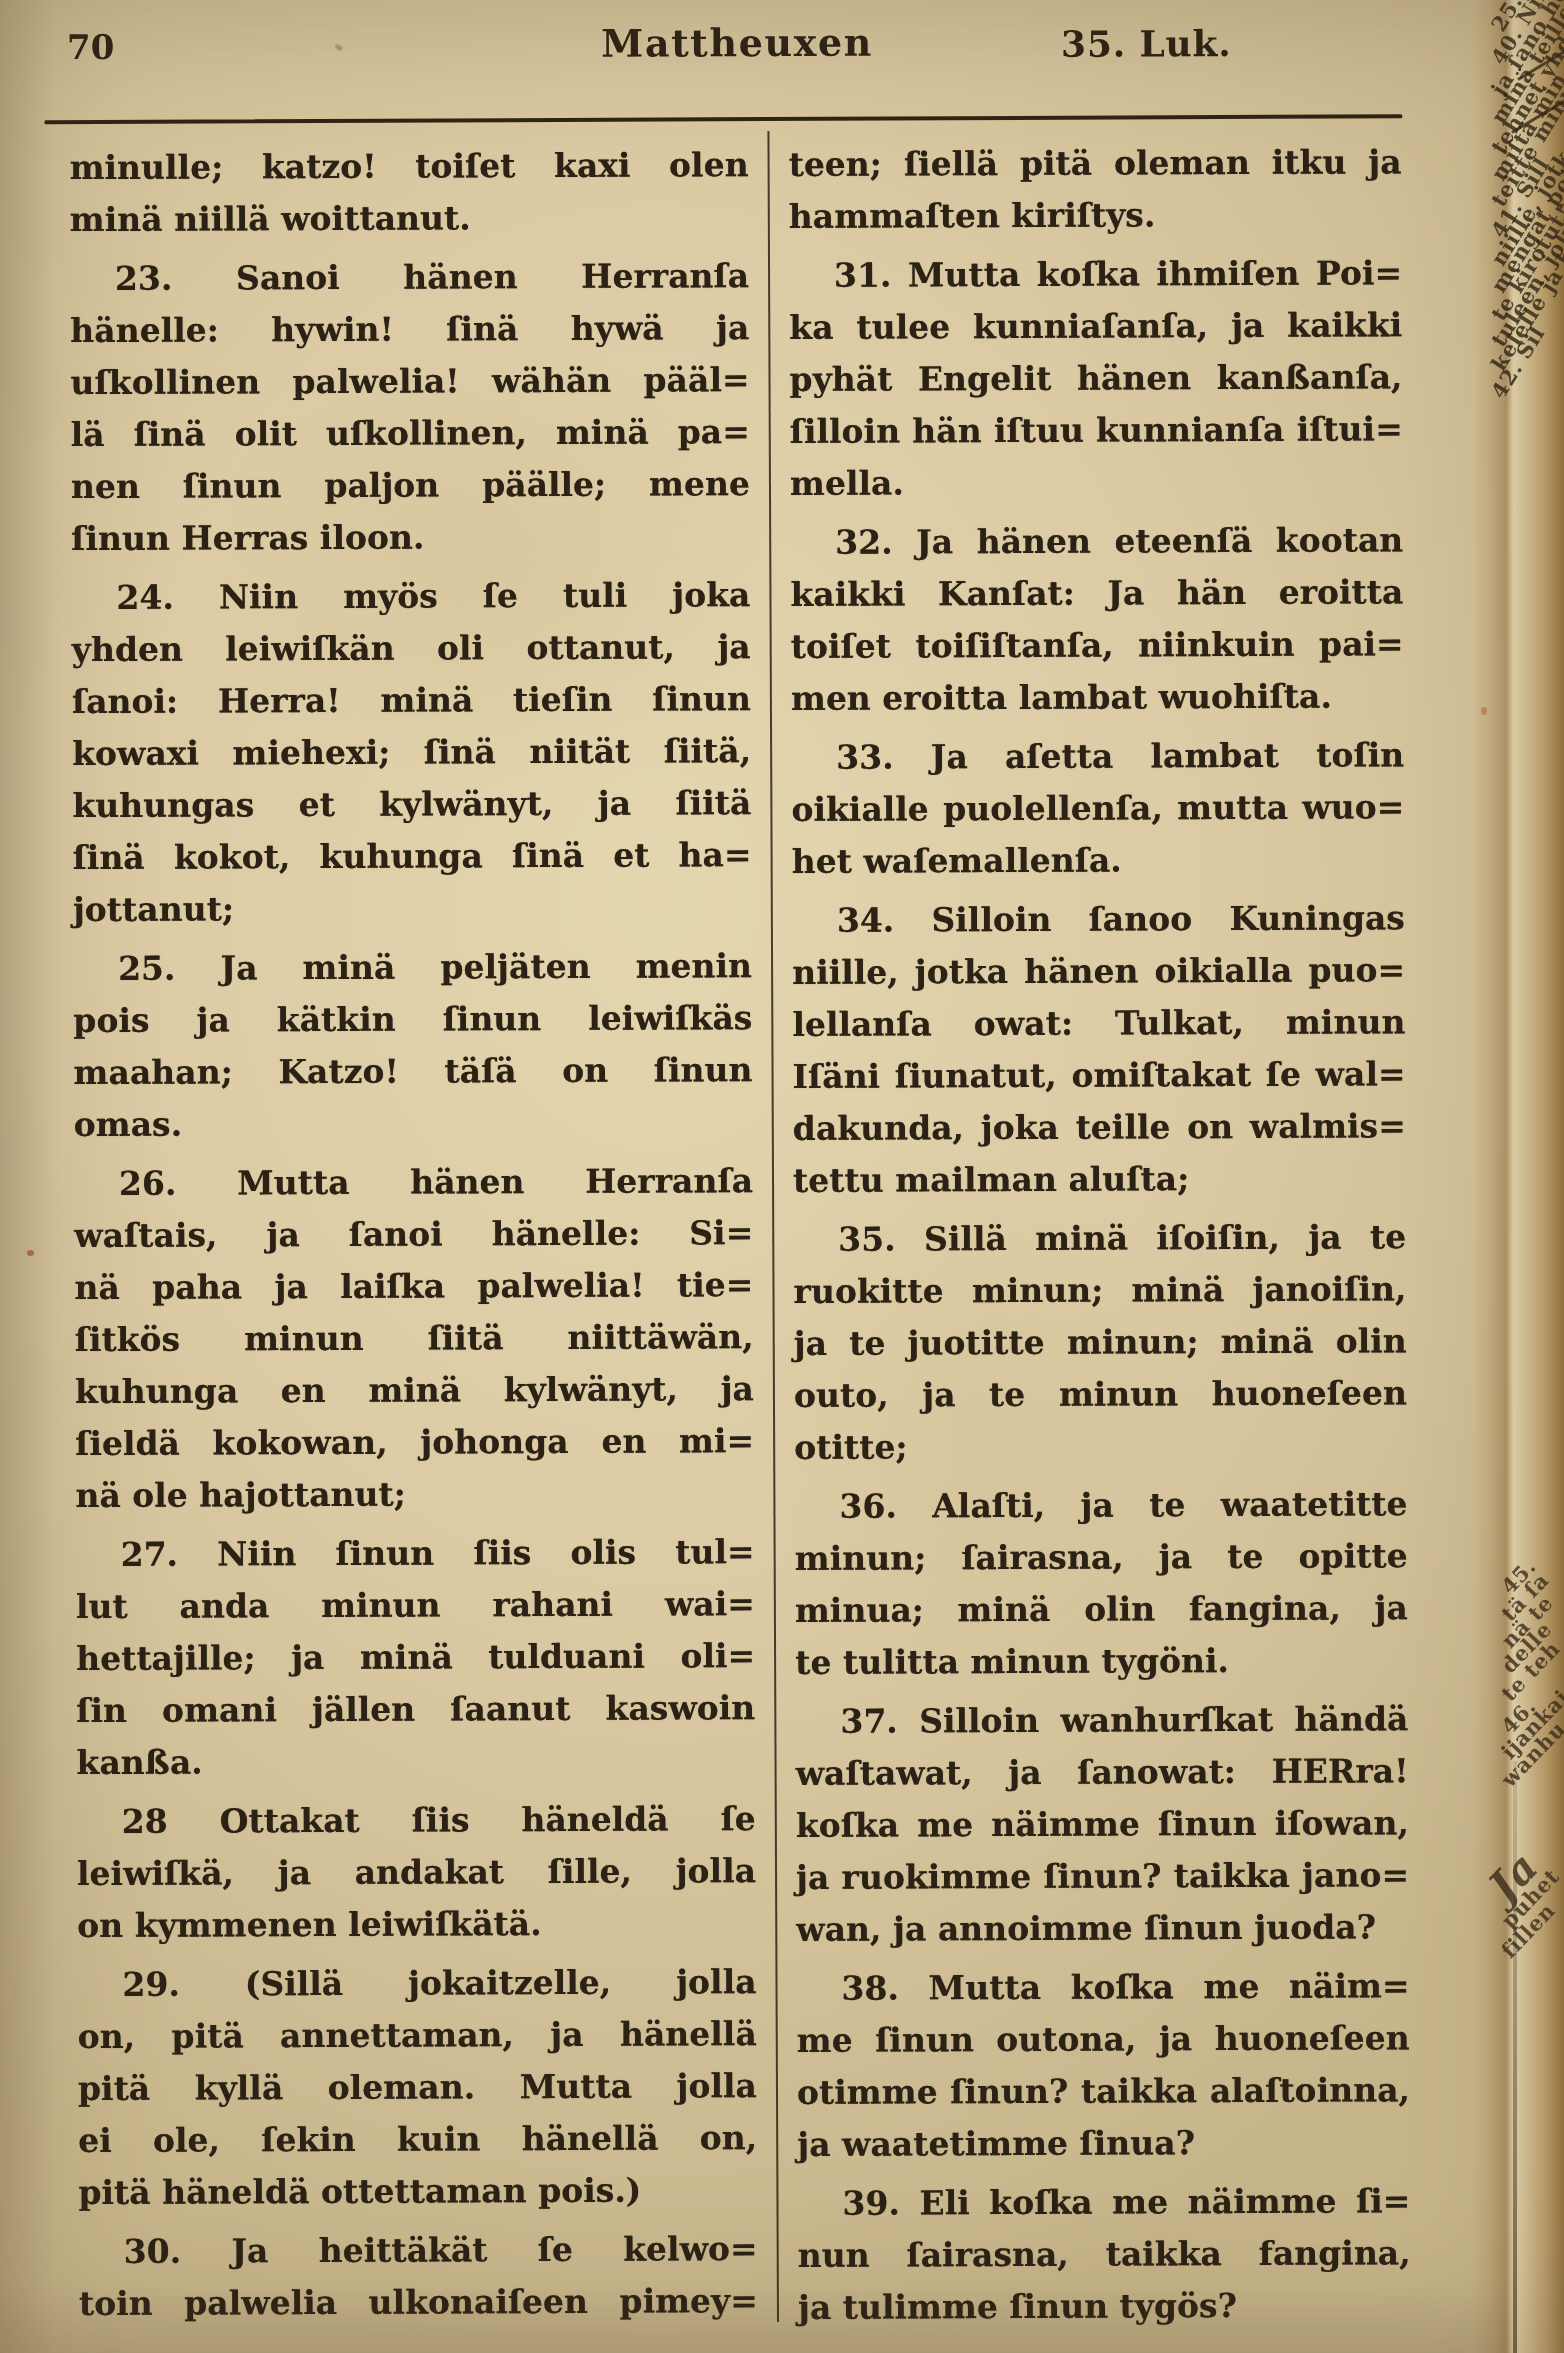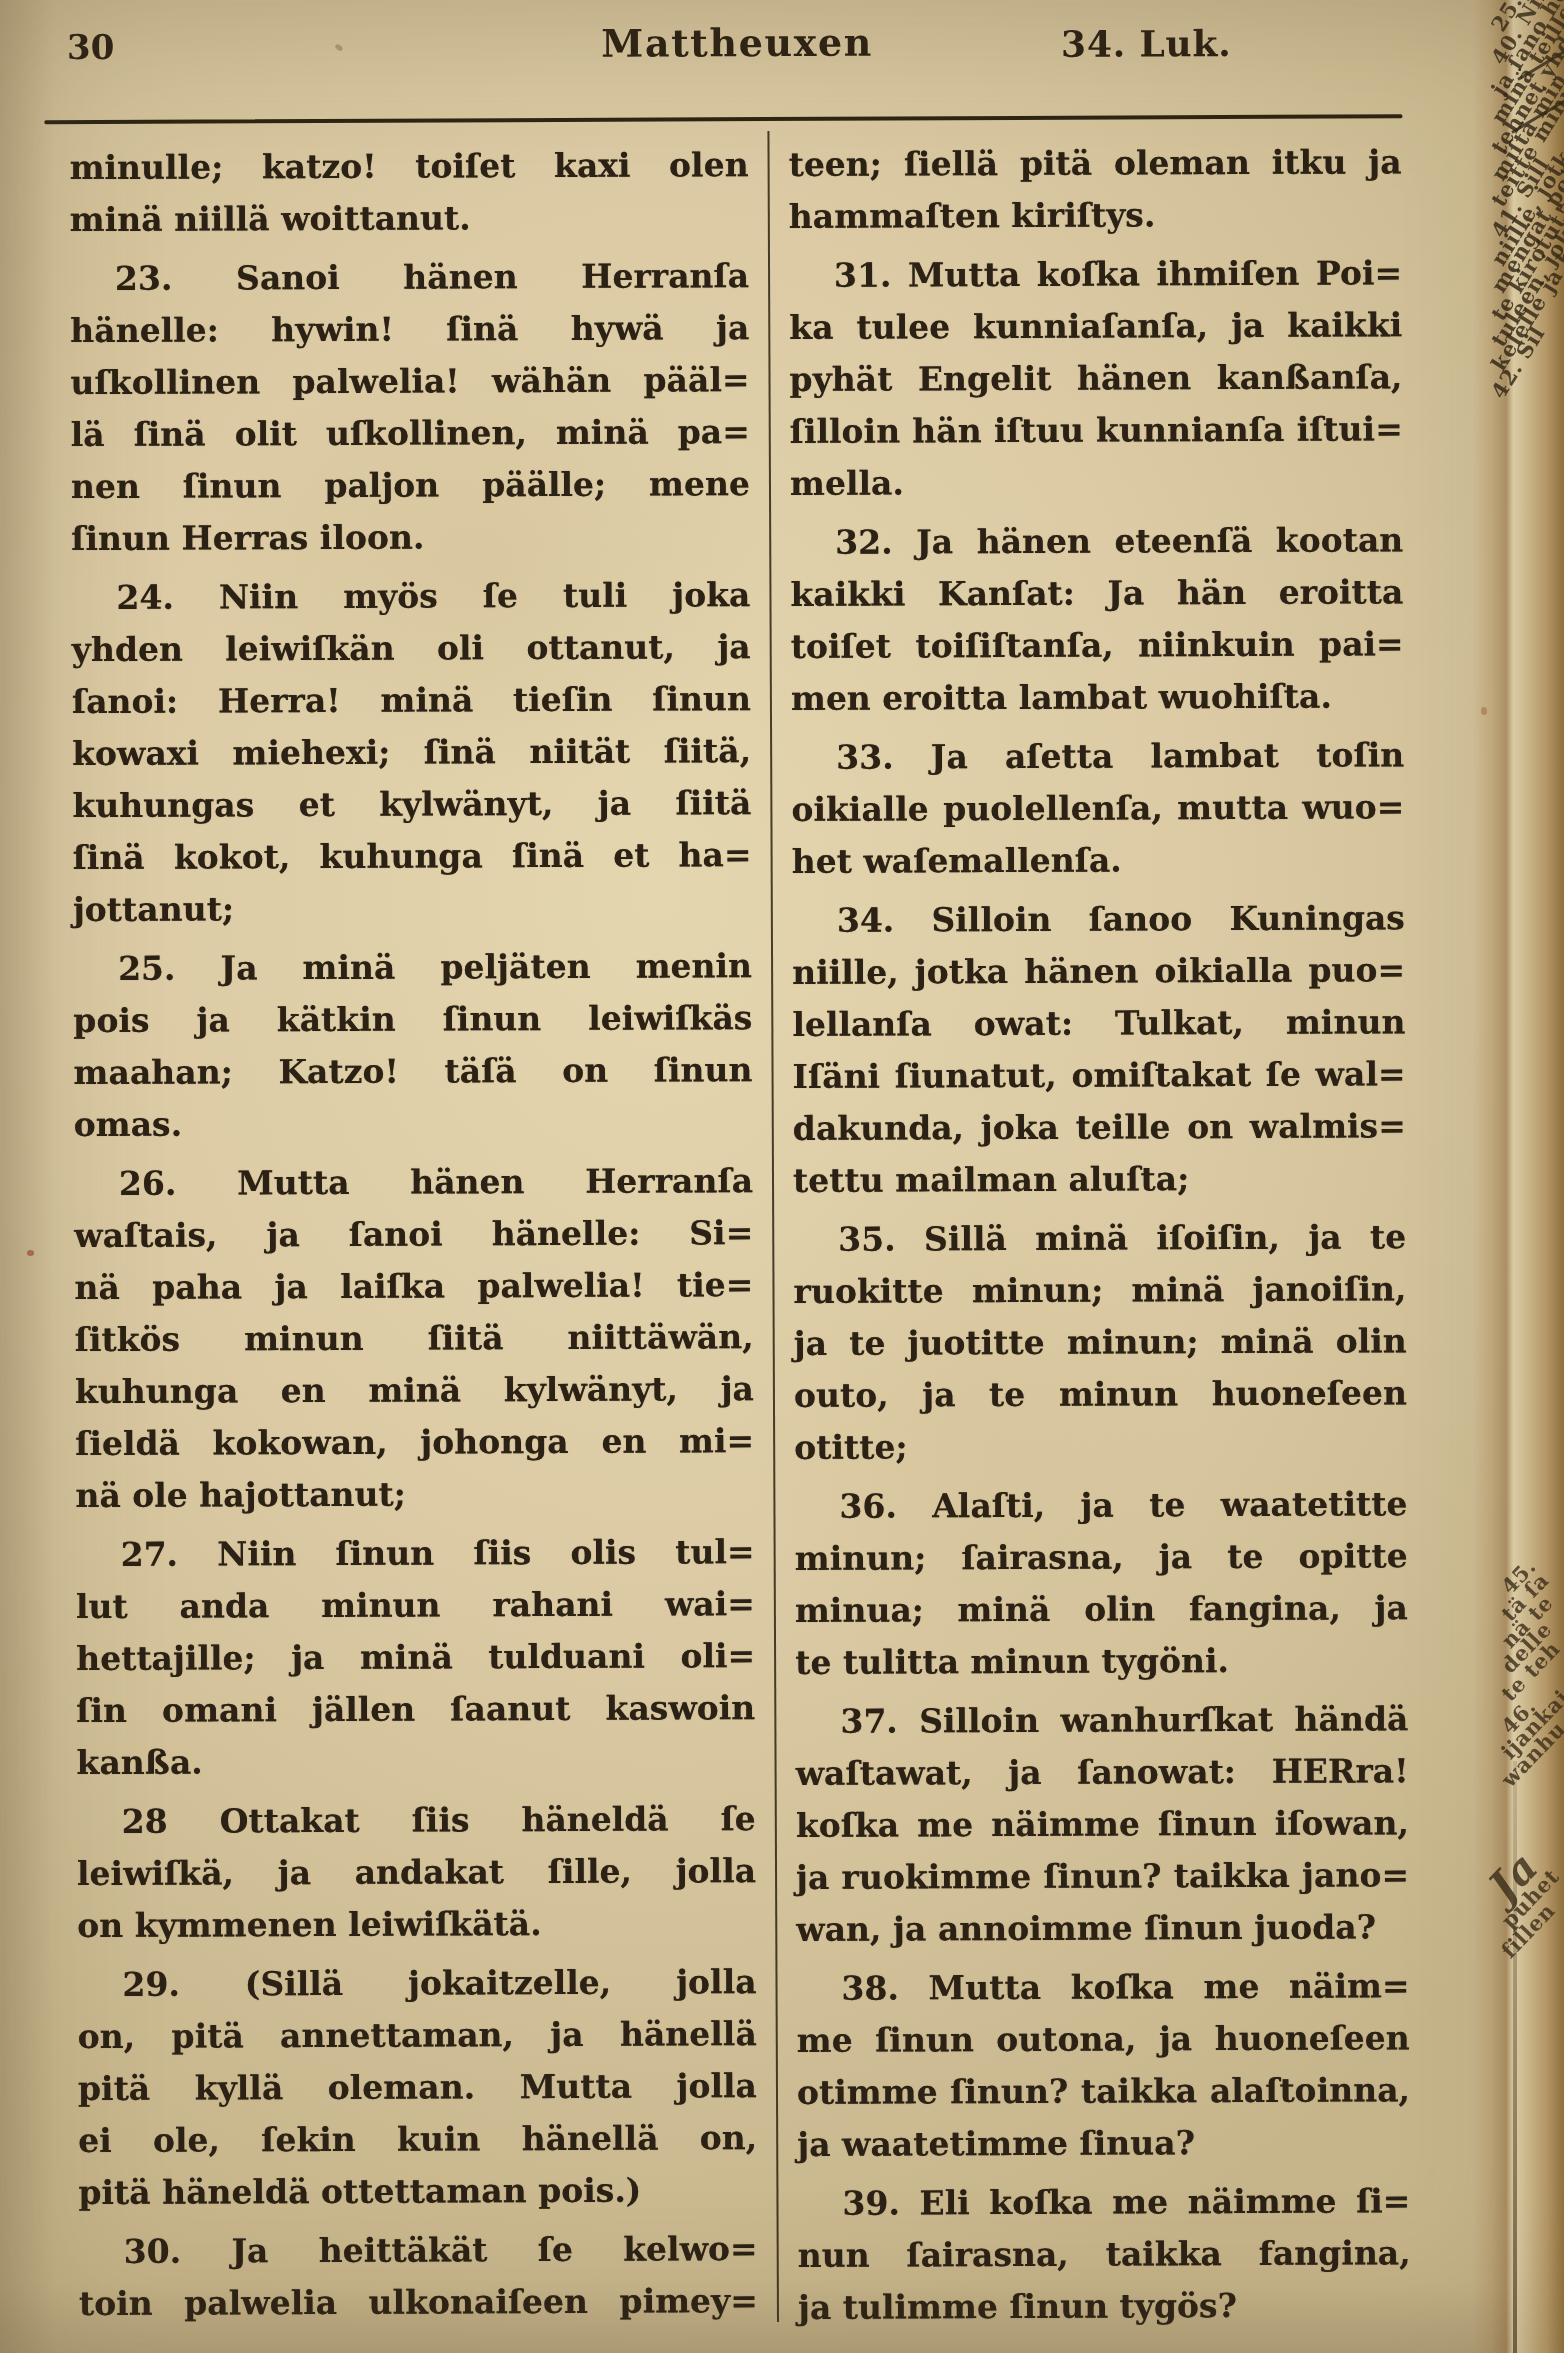--- a/index.html
+++ b/index.html
@@ -61,23 +61,23 @@
   .stain.s3{left:335px;top:45px;width:7.8px;height:4.7px;background:rgba(120,70,40,.35);transform:rotate(35deg);}
 </style>
 </head>
 <body>
 
 <div class="paper"></div>
 <div class="stain s1"></div>
 <div class="stain s3"></div>
 
 <div class="content">
-  <div class="pagenum">30</div>
+  <div class="pagenum">70</div>
   <div class="htitle">Mattheuxen</div>
-  <div class="hchap">34. Luk.</div>
+  <div class="hchap">35. Luk.</div>
   <div class="rule"></div>
   <div class="divider"></div>
   <div class="col col-left">
       <div class="para">
         <div class="line firstline">minulle; katzo! toiſet kaxi olen</div>
         <div class="line lastline">minä niillä woittanut.</div>
       </div>
       <div class="para indent">
         <div class="line firstline">23. Sanoi hänen Herranſa</div>
         <div class="line">hänelle: hywin! ſinä hywä ja</div>

